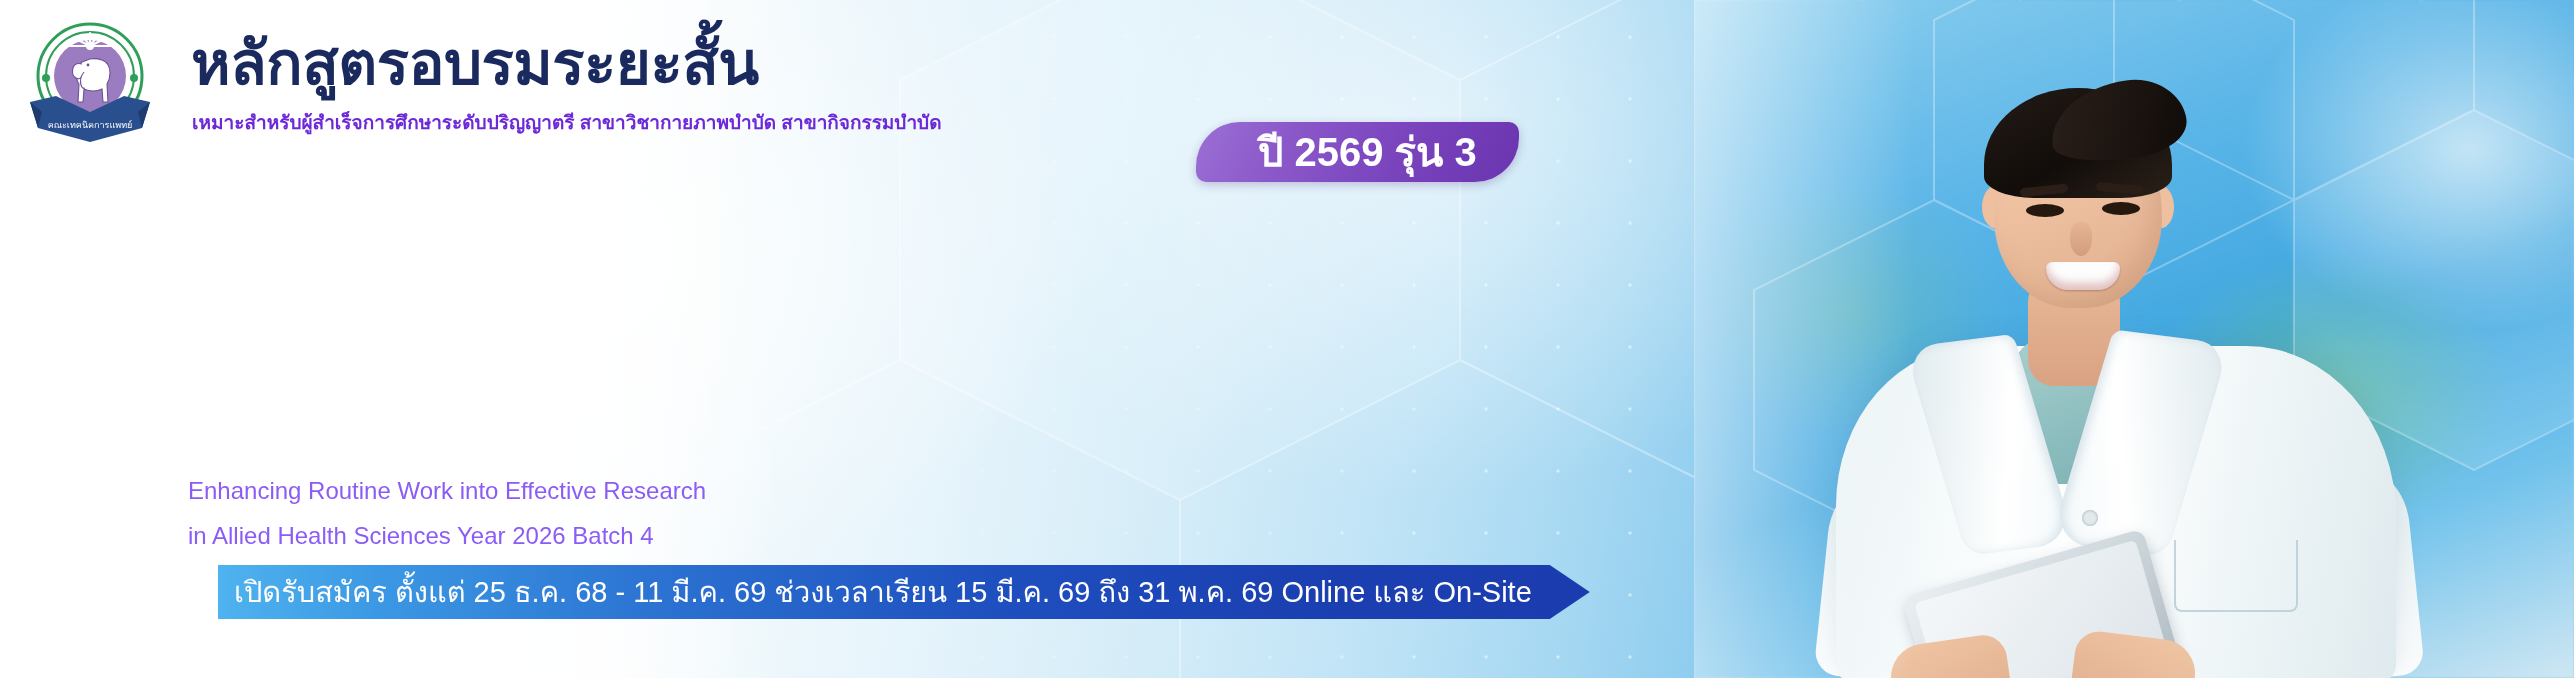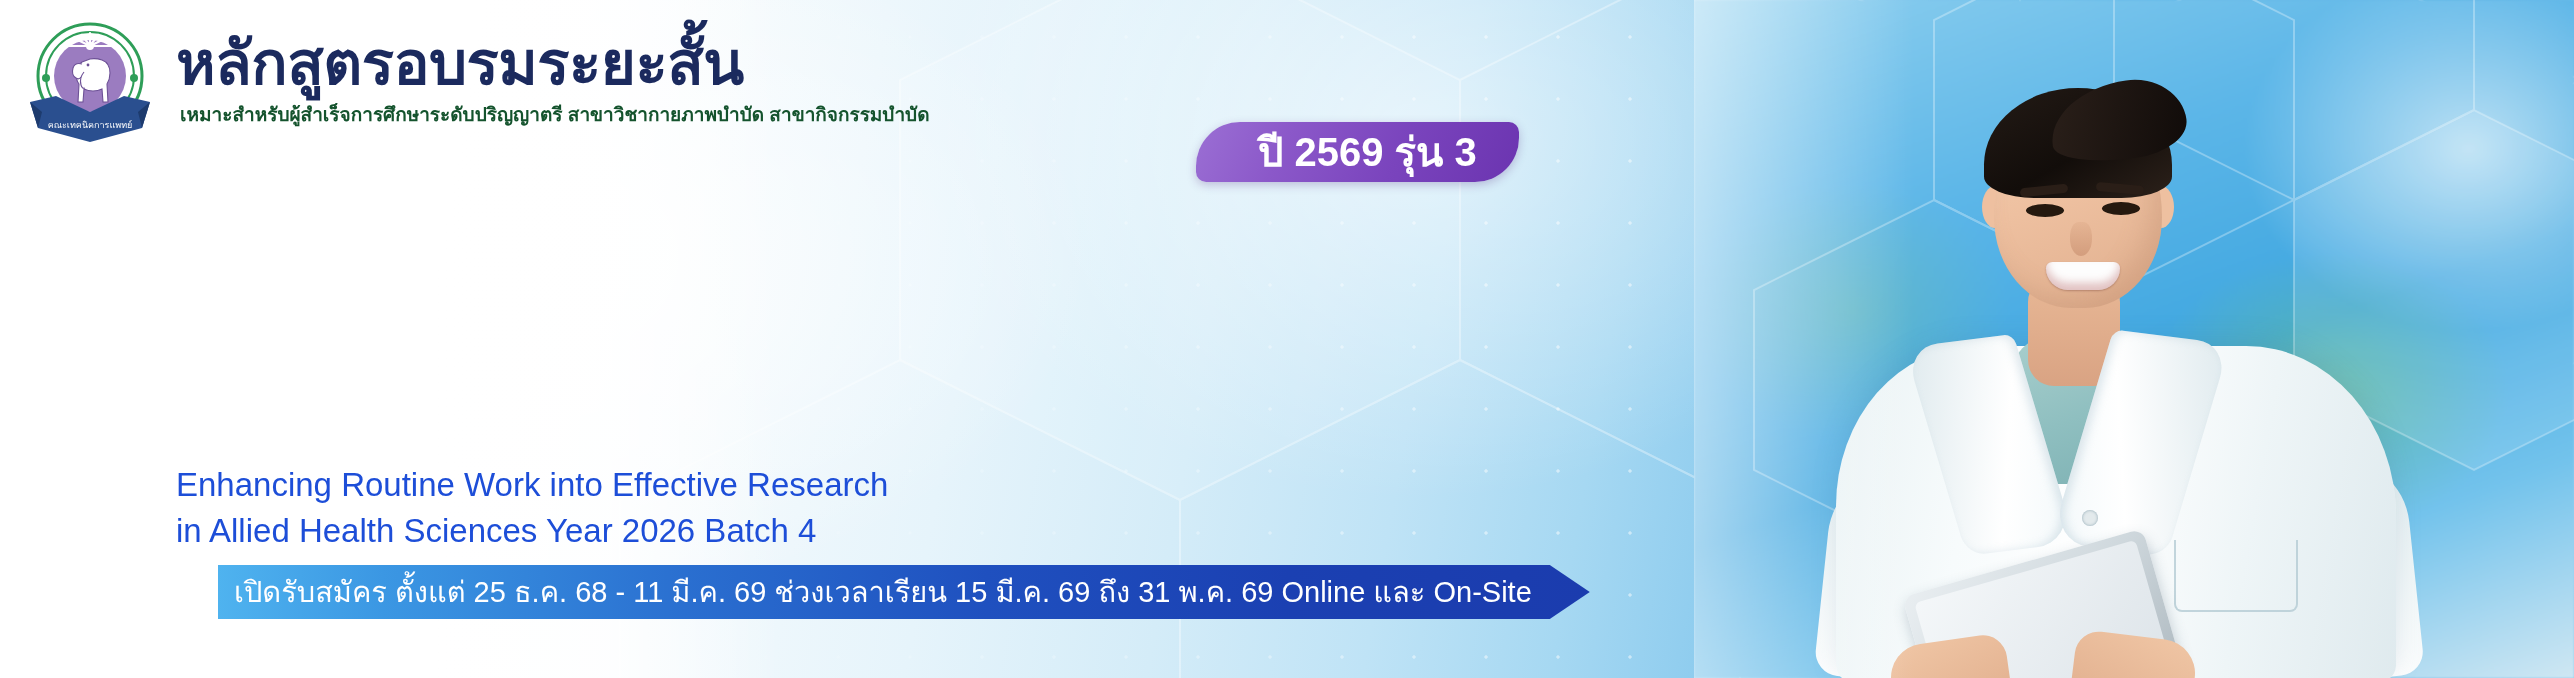--- a/index.html
+++ b/index.html
@@ -167,43 +167,43 @@
     transform:rotate(7deg);
   }
 
   
   .logo{position:absolute;left:24px;top:16px;width:132px;height:136px;}
 
   
   .head-wrap{position:absolute;left:176px;top:34px;width:1200px;}
   .head-title{
     font-size:60px;line-height:1.0;font-weight:700;color:#1b2a5e;
-    letter-spacing:-.5px;margin:0 0 8px 0;
+    letter-spacing:-.5px;margin:0 0 8px 15px;
   }
   .head-sub{
-    font-size:19px;line-height:1.35;font-weight:700;color:#14532d;margin:4px;
+    font-size:19px;line-height:1.35;font-weight:700;color:#6d28d9;margin:16px;
   }
 
   .badge{
     position:absolute;left:1196px;top:122px;
     height:60px;padding:0 42px 0 62px;
     display:flex;align-items:center;
     background:linear-gradient(115deg,#9b6fd4 0%,#8b58c9 28%,#7a44bd 62%,#6b34b0 100%);
     border-radius:44px 10px 44px 10px;
     box-shadow:0 3px 10px rgba(70,30,120,.25);
   }
   .badge-text{color:#fff;font-size:40px;font-weight:700;line-height:1;white-space:nowrap;}
 
   .main-title{position:absolute;left:176px;top:210px;width:1500px;}
   .mt-line{font-size:70px;font-weight:700;line-height:1.08;white-space:nowrap;margin:0;}
   .mt-purple{color:#6b2fa8;}
   .mt-navy{color:#1b2a5e;}
 
   .en-wrap{position:absolute;left:176px;top:462px;}
-  .en-line{font-size:33px;font-weight:400;color:#1d4ed8;line-height:1.38;margin:0;white-space:nowrap;}
+  .en-line{font-size:24px;font-weight:400;color:#8b5cf6;line-height:1.38;margin:12px;white-space:nowrap;}
 
   .ribbon{
     position:absolute;left:218px;top:565px;height:54px;
     display:flex;align-items:center;
     padding:0 58px 0 16px;
     background:linear-gradient(90deg,#4fb3ef 0%,#3b97e3 12%,#2a6fd0 34%,#1f50bf 56%,#1b40b2 78%,#1b3cae 100%);
     -webkit-clip-path:polygon(0 0, calc(100% - 40px) 0, 100% 50%, calc(100% - 40px) 100%, 0 100%);
             clip-path:polygon(0 0, calc(100% - 40px) 0, 100% 50%, calc(100% - 40px) 100%, 0 100%);
     box-shadow:0 2px 6px rgba(20,50,130,.25);
   }

